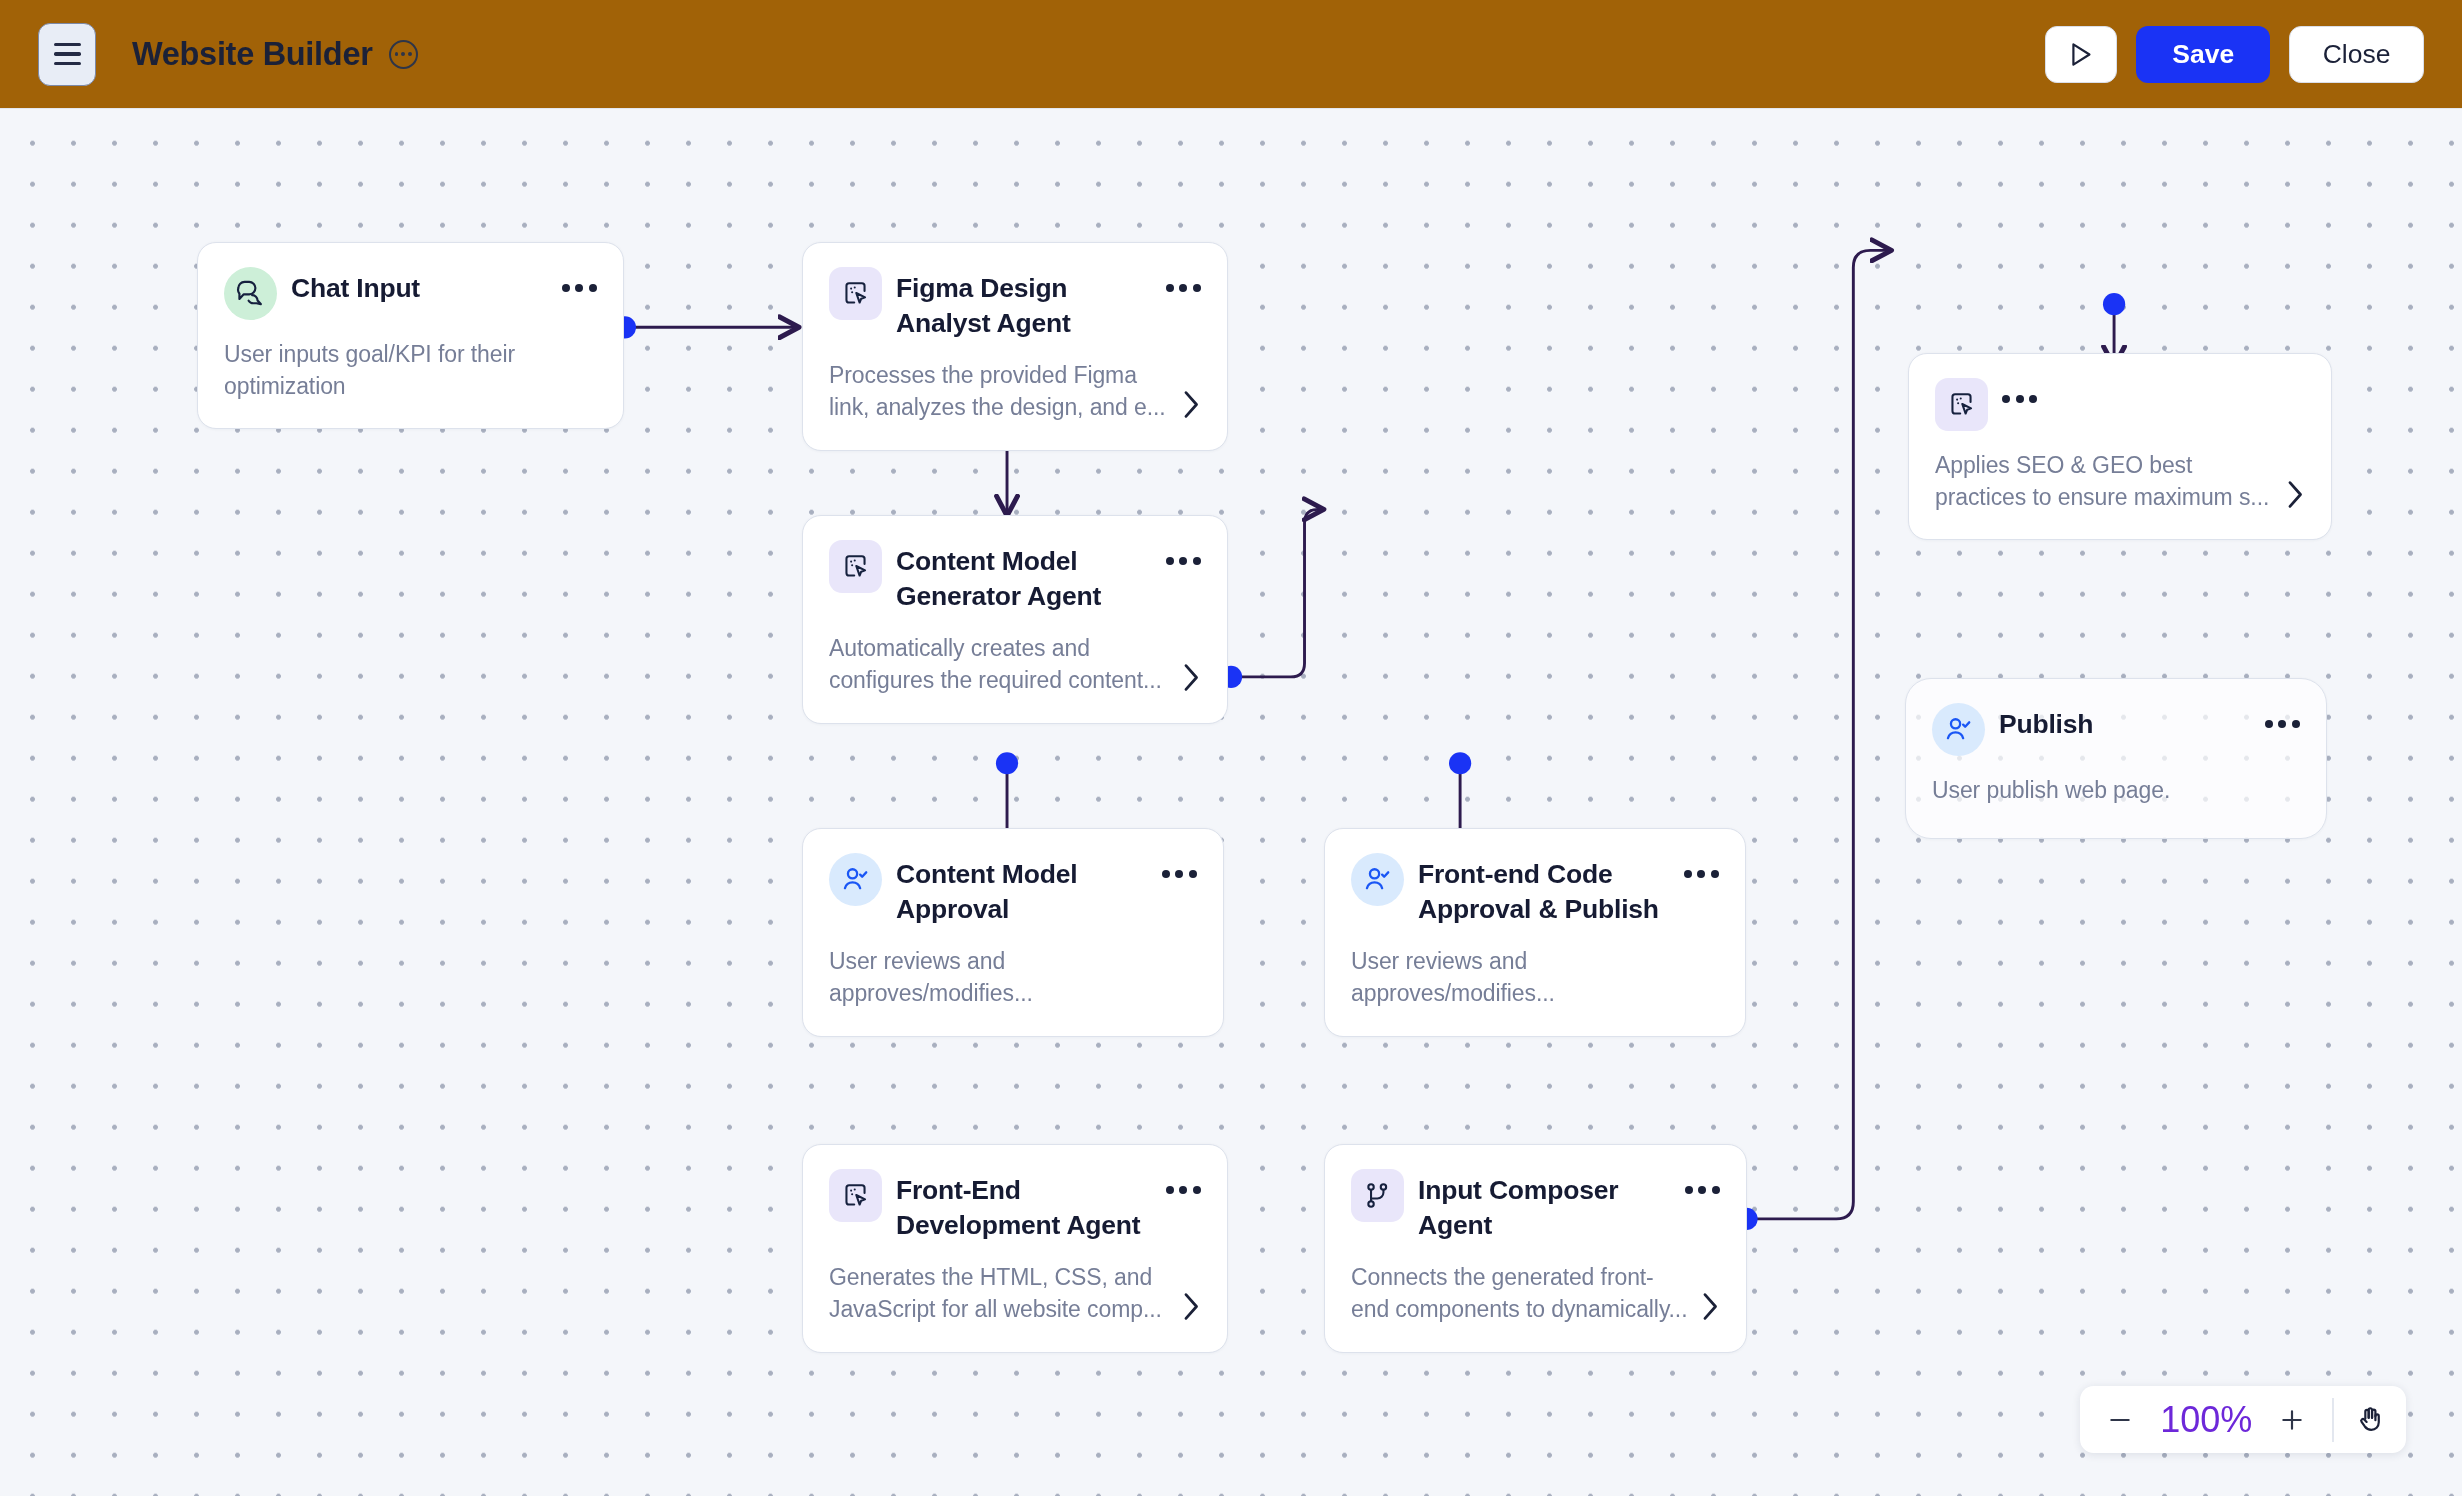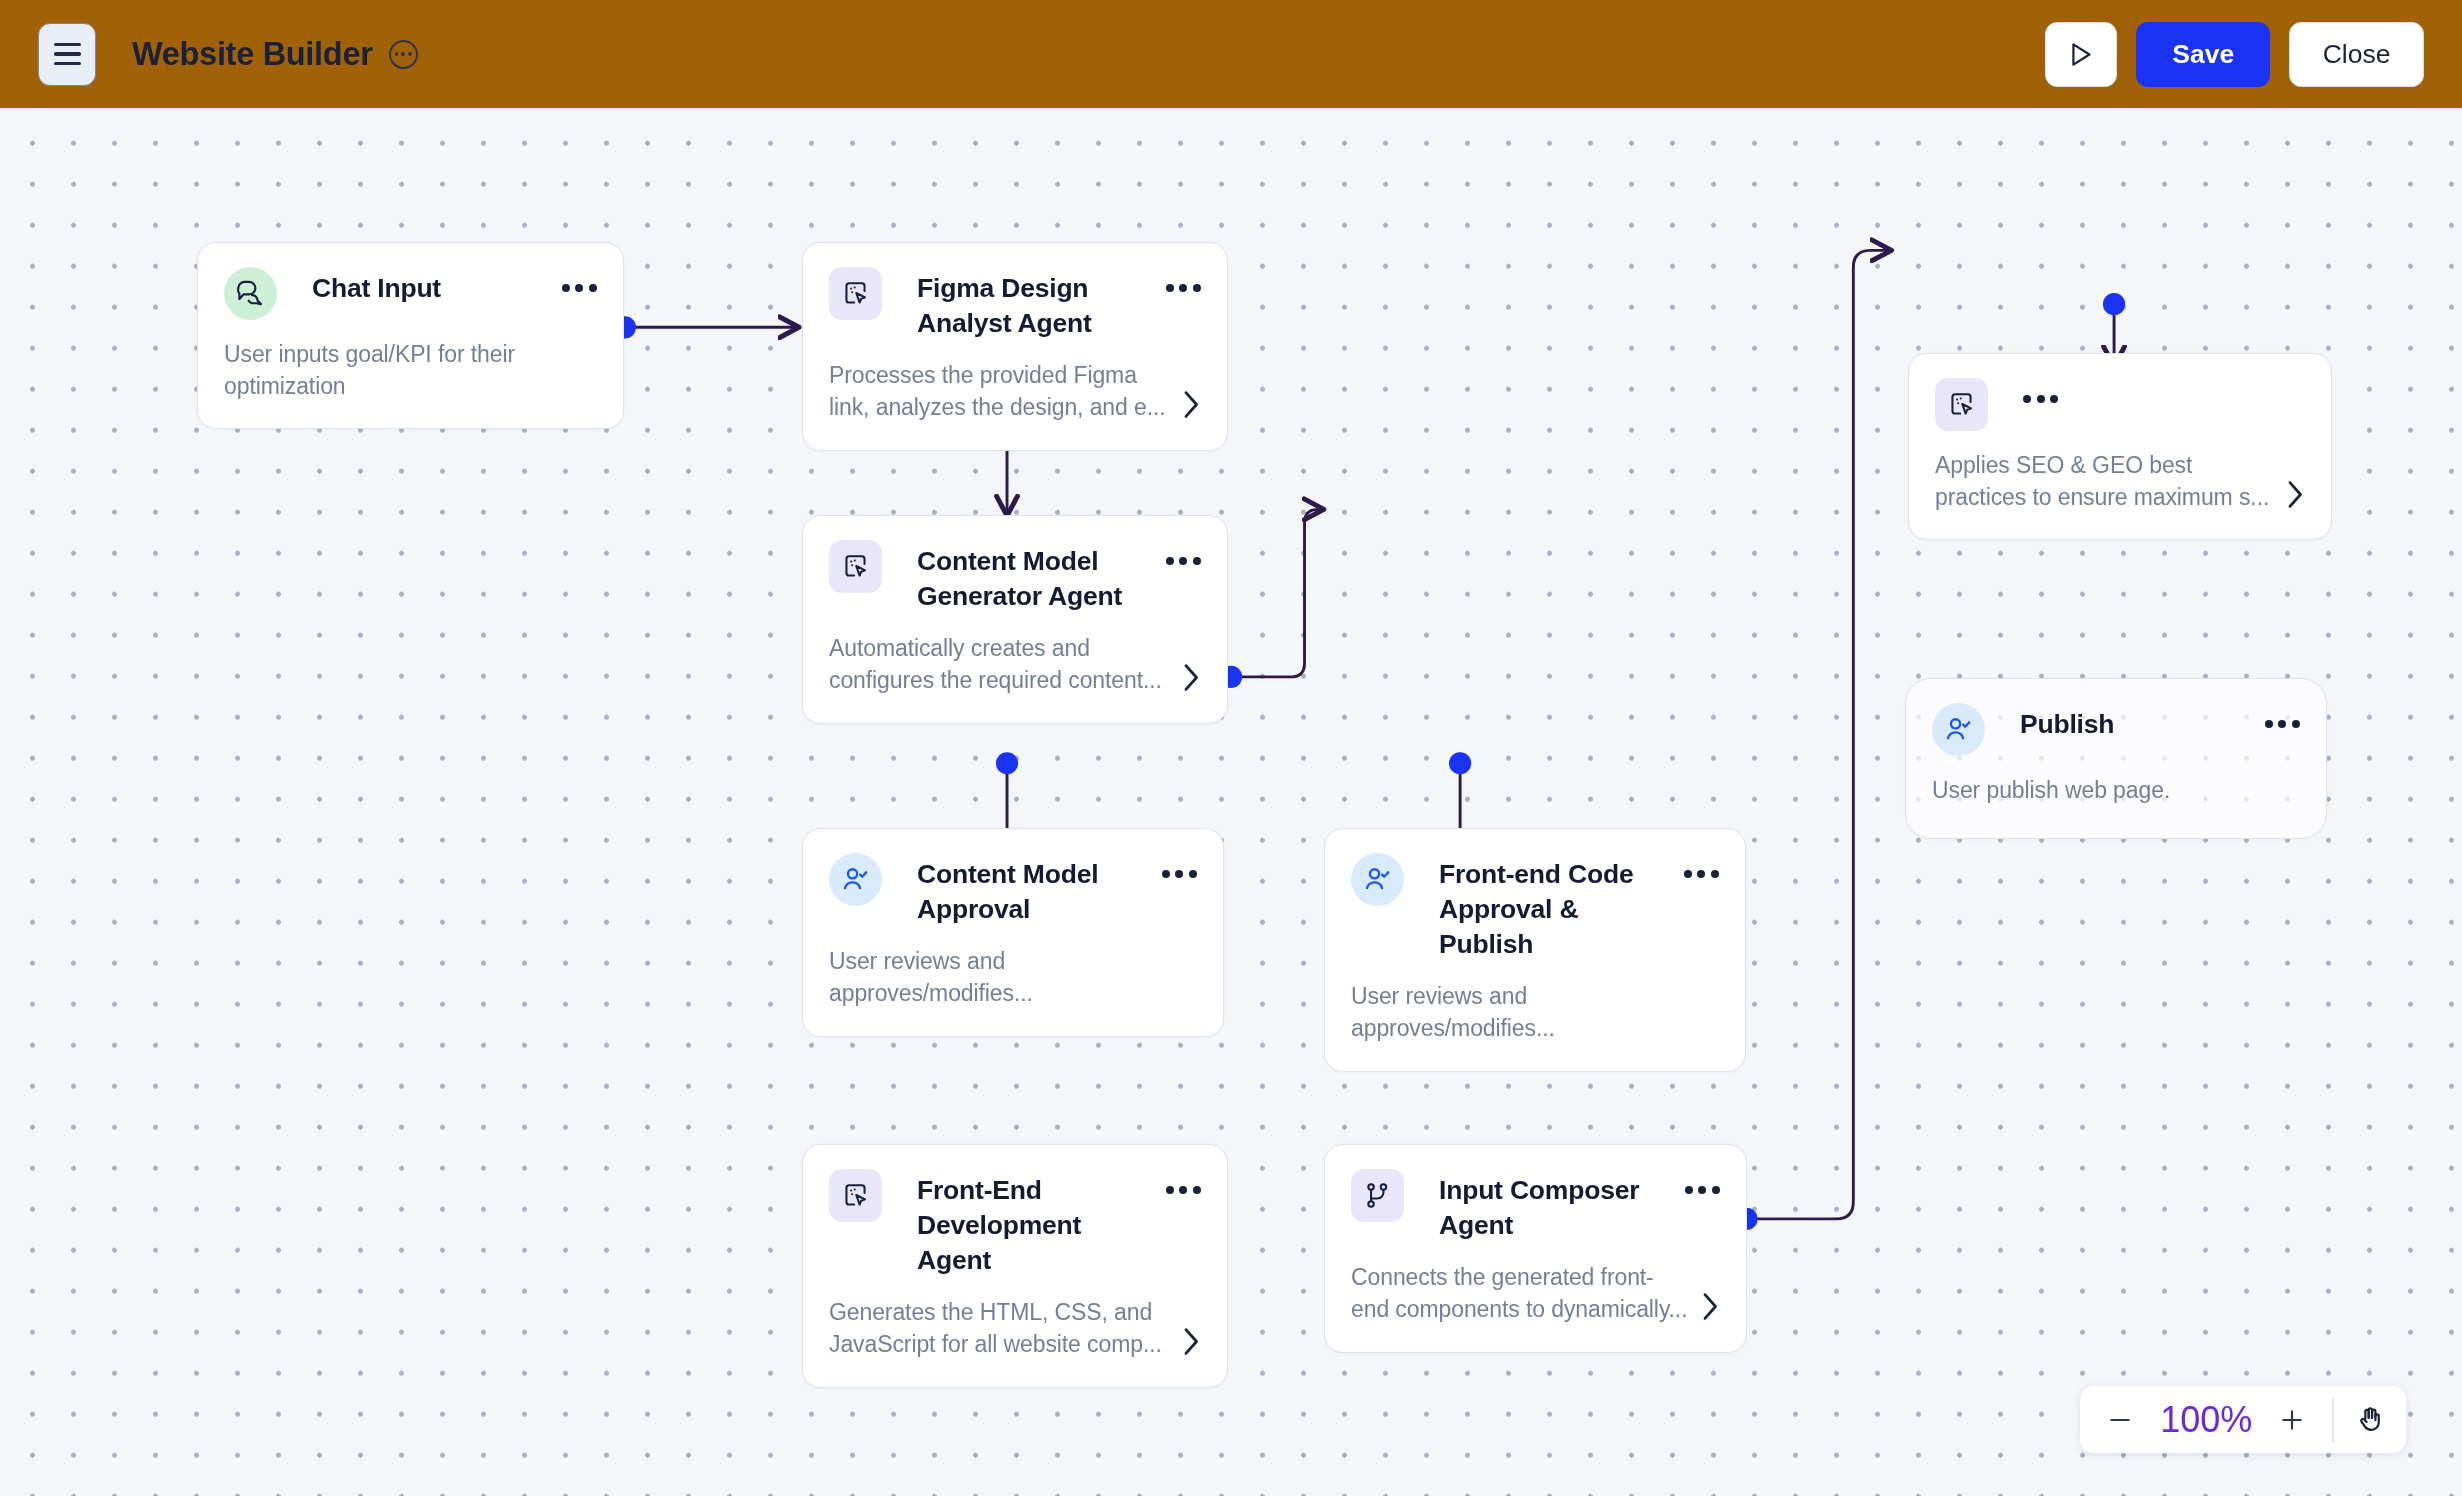--- a/index.html
+++ b/index.html
@@ -34,21 +34,21 @@
   .title-wrap { display: flex; align-items: center; gap: 16.2px; margin-left: 36px; }
   .app-title { font-size: 32.5px; font-weight: 700; color: #1B2138; letter-spacing: -0.3px; }
   .title-dots {
     width: 29px; height: 29px; border: 2.2px solid #2E3548; border-radius: 50%;
     display: flex; align-items: center; justify-content: center; gap: 3px;
   }
   .title-dots span { width: 3.8px; height: 3.8px; border-radius: 50%; background: #2E3548; }
 
   .header-actions { margin-left: auto; display: flex; align-items: center; gap: 19px; }
   .btn {
-    height: 65px; border-radius: 12px;
+    height: 57px; border-radius: 12px;
     display: flex; align-items: center; justify-content: center;
     font-size: 26.5px; cursor: pointer; white-space: nowrap;
   }
   .btn-run { width: 72px; border: 1.7px solid #D9DEE9; background: #fff; }
   .btn-save { padding: 0 36px; background: #1A33F5; color: #fff; font-weight: 600; border: none; }
   .btn-close { padding: 0 32.5px; border: 1.7px solid #D9DEE9; background: #fff; color: #1B2138; }
 
   
   .canvas {
     position: absolute; top: 109px; left: 0;
@@ -66,21 +66,21 @@
     position: absolute;
     background: #FFFFFF;
     border: 1.7px solid #DDE2EC;
     border-radius: 19px;
     box-shadow: 0 0.9px 2.6px rgba(30,40,70,0.04);
     padding: 24px 26px 26px 26px;
     z-index: 10;
   }
   .node.translucent { background: rgba(255,255,255,0.70); }
 
-  .node-head { display: flex; align-items: flex-start; gap: 35px; }
+  .node-head { display: flex; align-items: flex-start; gap: 14px; }
   .node-icon { flex: 0 0 auto; width: 53px; height: 53px; display:flex; align-items:center; justify-content:center; }
   .node-icon.circle-green { background: #CDEFD8; border-radius: 50%; }
   .node-icon.circle-blue  { background: #D9EAFD; border-radius: 50%; }
   .node-icon.square-purple{ background: #E9E6FA; border-radius: 13px; }
 
   .node-title {
     font-size: 26.5px; font-weight: 700; color: #161B33;
     line-height: 1.32; letter-spacing: -0.2px;
     flex: 1; padding-top: 4.3px;
   }

